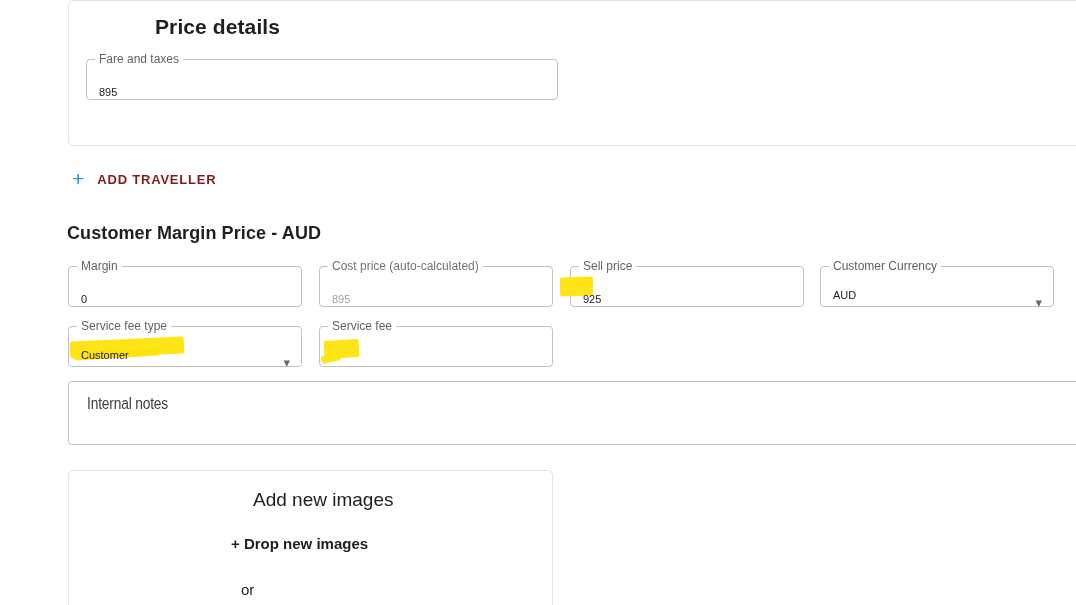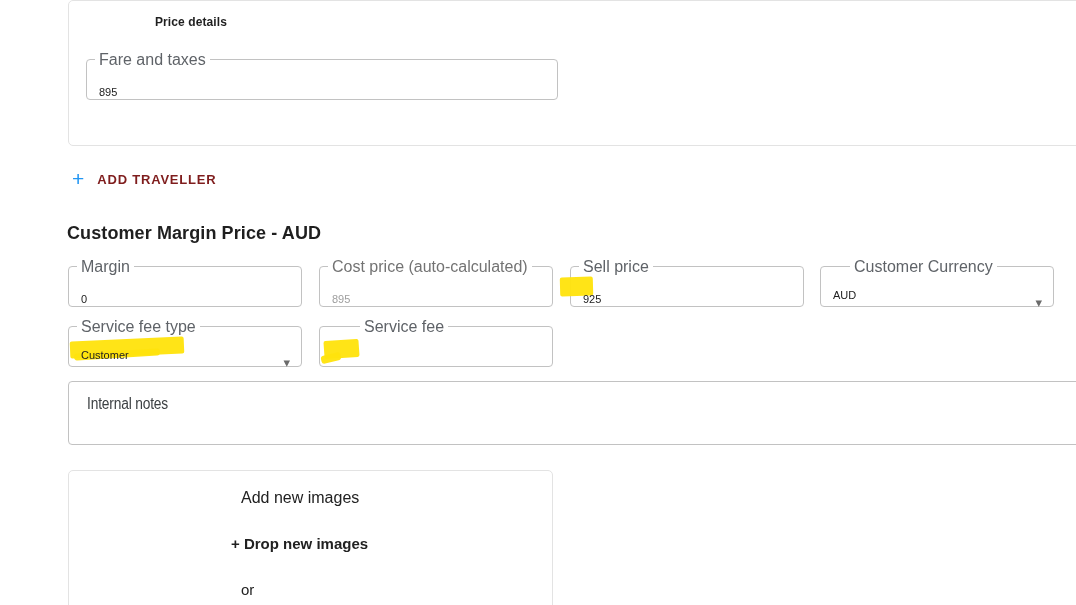--- a/index.html
+++ b/index.html
@@ -16,37 +16,37 @@
   .abs { position: absolute; }
 
   
   .card {
     left: 68px; top: 0px; width: 1040px; height: 146px;
     border: 1px solid #e3e3e3; border-radius: 5px;
     box-sizing: border-box; background: #fff;
   }
   .section-title-sm {
     left: 86px; top: 14px;
-    font-size: 12px; font-weight: bold; color: #1f1f1f;
+    font-size: 21px; font-weight: bold; color: #1f1f1f;
     letter-spacing: 0.1px;
   }
   .section-title-lg {
     left: 67px; top: 223px;
     font-size: 18px; font-weight: bold; color: #1f1f1f;
     letter-spacing: 0.1px;
   }
 
   
   fieldset.ofield {
     position: absolute; margin: 0; padding: 0;
     border: 1px solid #c2c2c2; border-radius: 4px;
     height: 47px; box-sizing: border-box; background: transparent;
   }
   fieldset.ofield legend {
-    font-size: 16px; line-height: 13px; color: #5f6368;
+    font-size: 12px; line-height: 13px; color: #5f6368;
     padding: 0 4px; margin-left: 8px; white-space: nowrap;
   }
   .ofield .fval {
     position: absolute; left: 12px; top: 16px; right: 26px; height: 20px;
     border: none; outline: none; background: transparent; padding: 0;
     font-family: "Liberation Sans", sans-serif;
     font-size: 11px; color: #212121; z-index: 2;
   }
   .ofield.disabled legend { color: #737373; }
   .ofield.disabled .fval { color: #9e9e9e; }
@@ -93,21 +93,21 @@
     transform: scaleX(0.86); transform-origin: left center;
     white-space: nowrap;
   }
 
   
   .img-box {
     left: 68px; top: 470px; width: 485px; height: 170px;
     border: 1px solid #e3e3e3; border-radius: 5px;
     box-sizing: border-box; background: #fff;
   }
-  .img-box .l1 { position: absolute; left: 172px; top: 18px;  font-size: 16px; color: #212121; }
+  .img-box .l1 { position: absolute; left: 184px; top: 18px;  font-size: 19px; color: #212121; }
   .img-box .l2 { position: absolute; left: 162px; top: 64px;  font-size: 15px; font-weight: bold; color: #212121; }
   .img-box .l3 { position: absolute; left: 172px; top: 110px; font-size: 15px; color: #212121; }
 </style>
 </head>
 <body>
 
 <div class="abs card">
   <div class="abs section-title-sm">Price details</div>
 
   <fieldset class="ofield" style="left:17px; top:52px; width:472px;">
@@ -137,33 +137,33 @@
 <fieldset class="ofield disabled" style="left:319px; top:260px; width:234px;">
   <legend>Cost price (auto-calculated)</legend>
   <input class="fval" type="text" disabled="" value="895" style="">
 </fieldset>
 
 <fieldset class="ofield" style="left:570px; top:260px; width:234px;">
   <legend>Sell price</legend>
   <input class="fval" type="text" value="925" style="">
 </fieldset>
 
-<fieldset class="ofield" style="left:820px; top:260px; width:234px;padding-left:21px;">
+<fieldset class="ofield" style="left:820px; top:260px; width:234px;">
   <legend>Customer Currency</legend>
   <div class="fval">AUD</div>
   <span class="dd-arrow">▾</span>
 </fieldset>
 
 <fieldset class="ofield" style="left:68px; top:320px; width:234px;">
   <legend>Service fee type</legend>
   <div class="fval">Customer</div>
   <span class="dd-arrow">▾</span>
 </fieldset>
 
-<fieldset class="ofield" style="left:319px; top:320px; width:234px;padding-left:32px;">
+<fieldset class="ofield" style="left:319px; top:320px; width:234px;">
   <legend>Service fee</legend>
 </fieldset>
 
 <div class="abs notes-box">
   <div class="ph">Internal notes</div>
 </div>
 
 <div class="abs img-box">
   <div class="l1">Add new images</div>
   <div class="l2">+ Drop new images</div>

